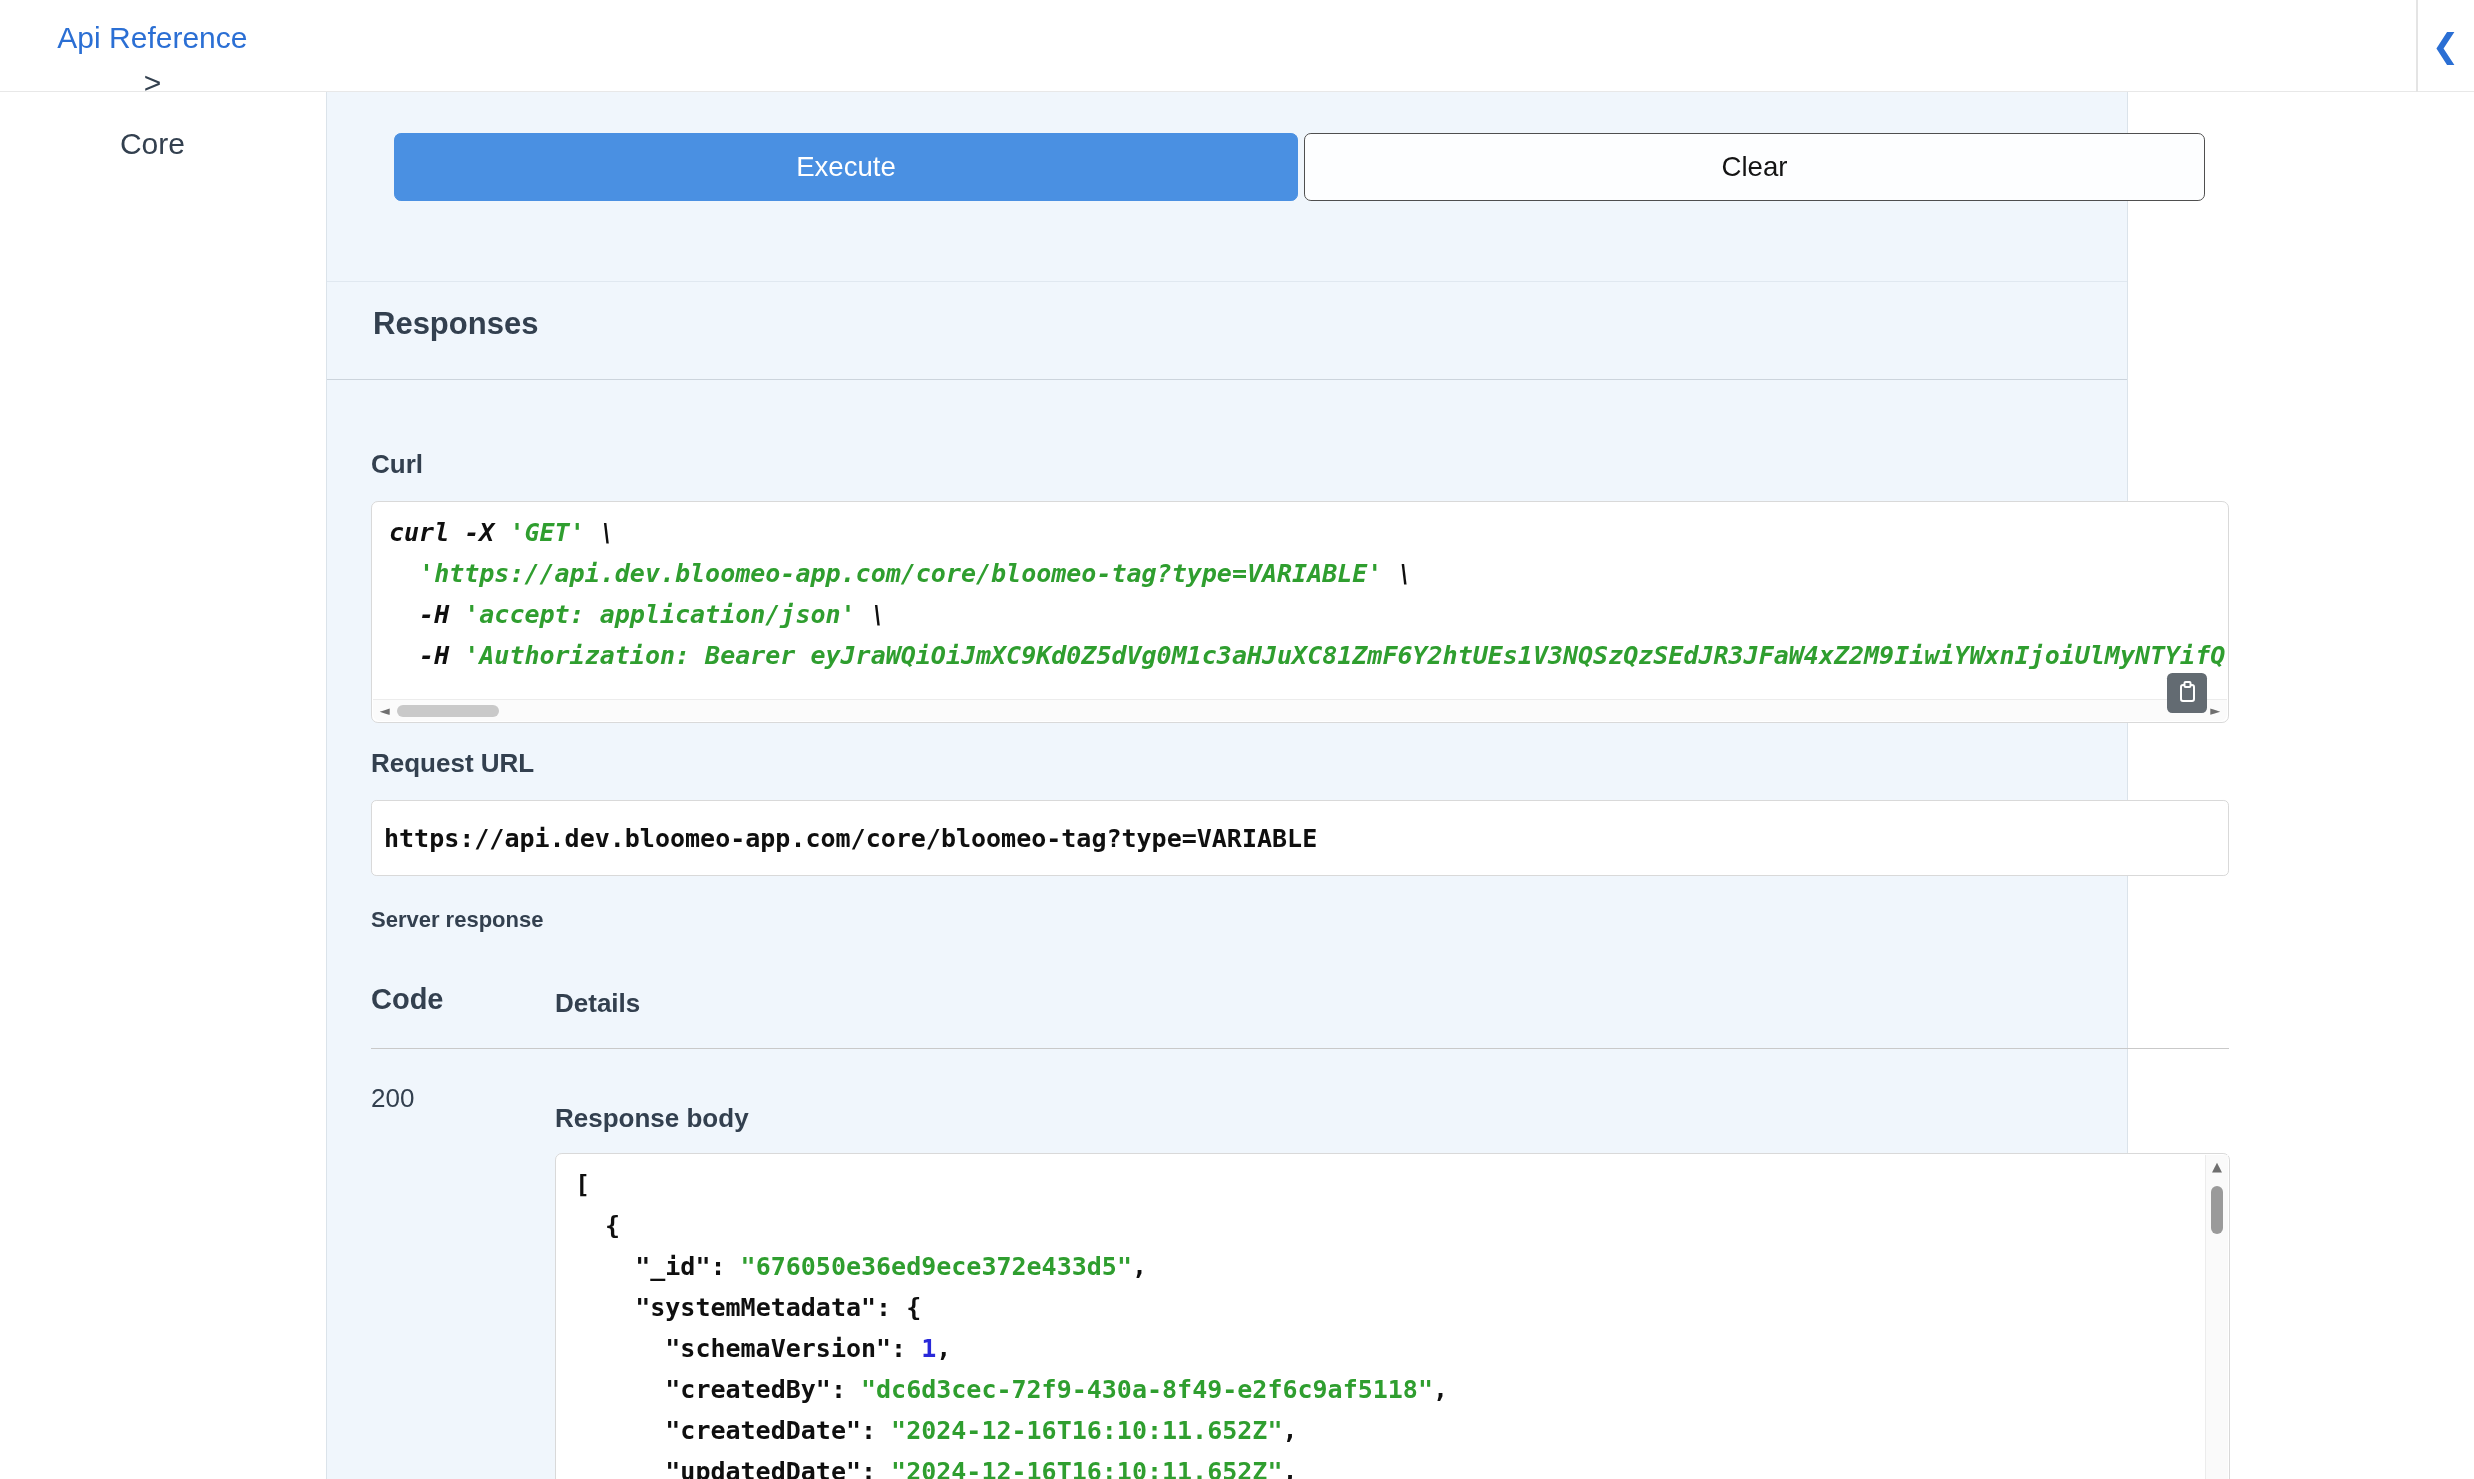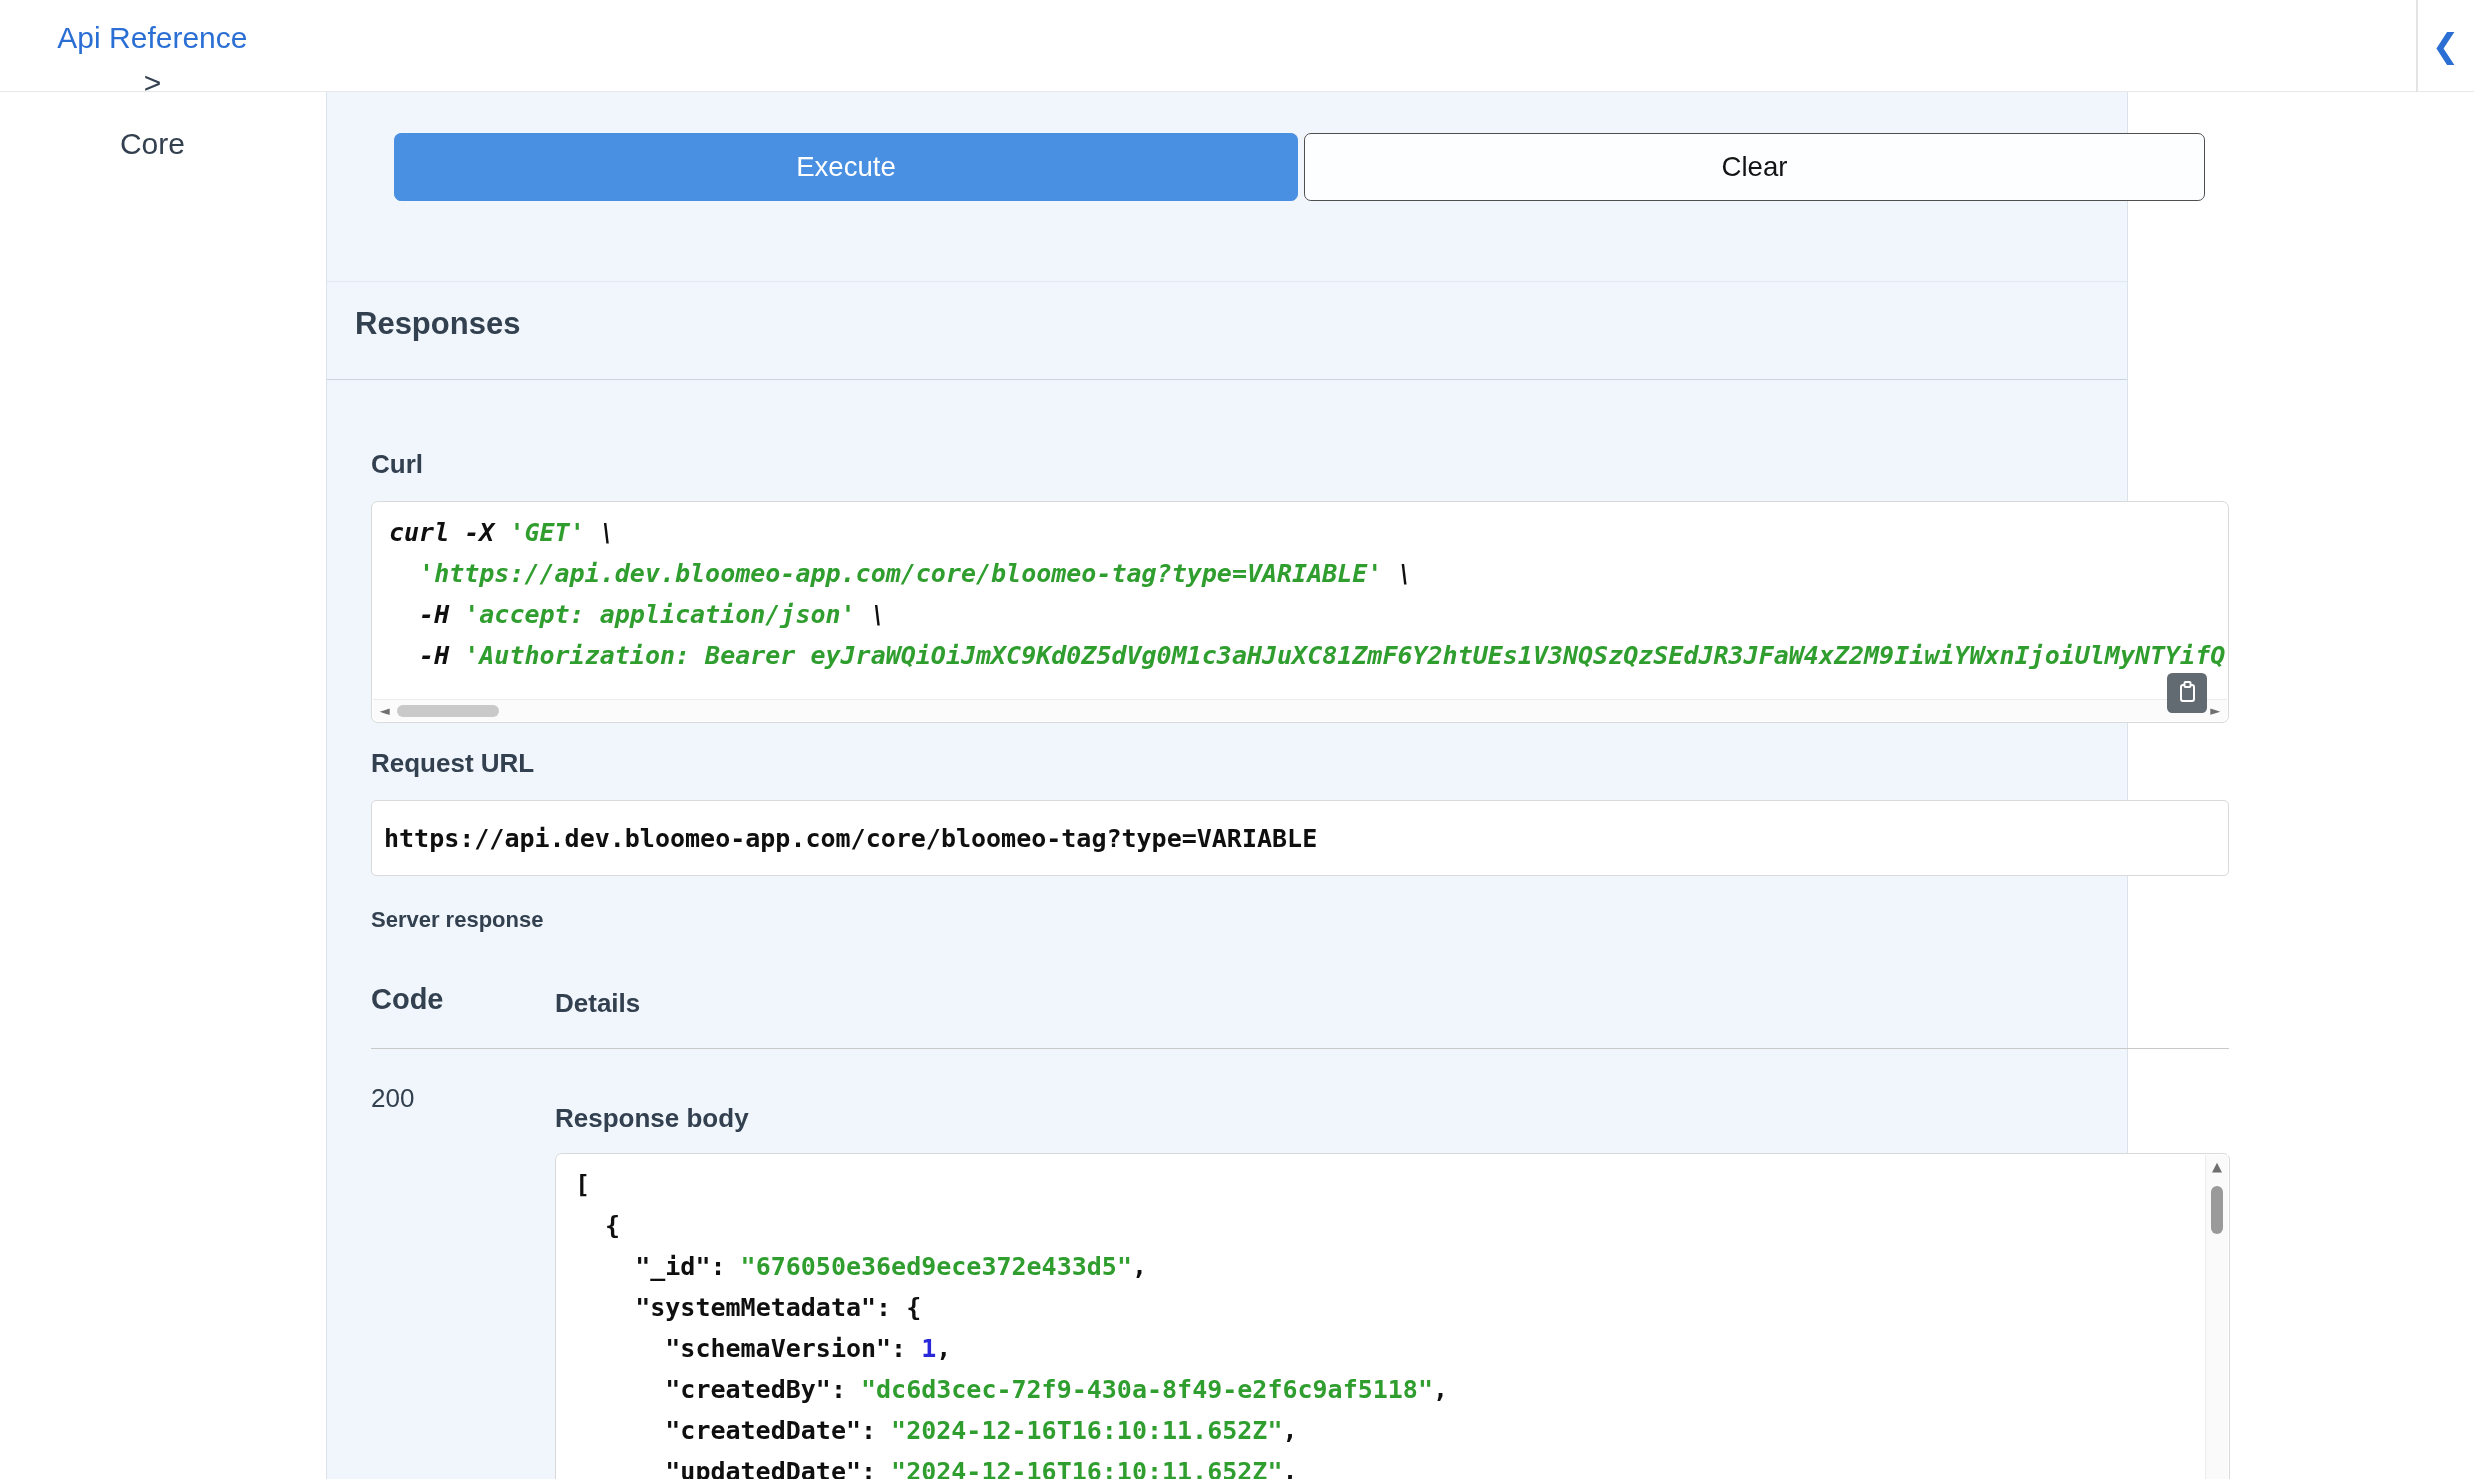--- a/index.html
+++ b/index.html
@@ -55,21 +55,21 @@
   }
   .btn {
     border-radius: 6.9px; font-size: 27.6px; font-weight: 500;
     font-family: "Liberation Sans", sans-serif; cursor: pointer;
   }
   .btn-execute { flex: 0 0 904px; background: #4a90e2; border: 0.9px solid #4a90e2; color: #fff; }
   .btn-clear  { flex: 1; background: #fdfeff; border: 1.7px solid #4f4f4f; color: #141414; }
 
   .divider-1 { position: absolute; left: 0; right: 0; top: 189px; height: 0.9px; background: #e0e8f0; }
   .responses-title {
-    position: absolute; left: 28px; top: 214px;
+    position: absolute; left: 46px; top: 214px;
     font-size: 31px; font-weight: 600; color: #33404f;
   }
   .divider-2 { position: absolute; left: 0; right: 0; top: 287px; height: 0.9px; background: #ccd4dc; }
 
   .label { color: #33404f; font-weight: 600; }
   .curl-label { position: absolute; left: 44px; top: 357px; font-size: 26px; }
 
   .code-block {
     position: absolute; background: #fff;
     border: 0.9px solid #d9d9d9; border-radius: 6.9px;

